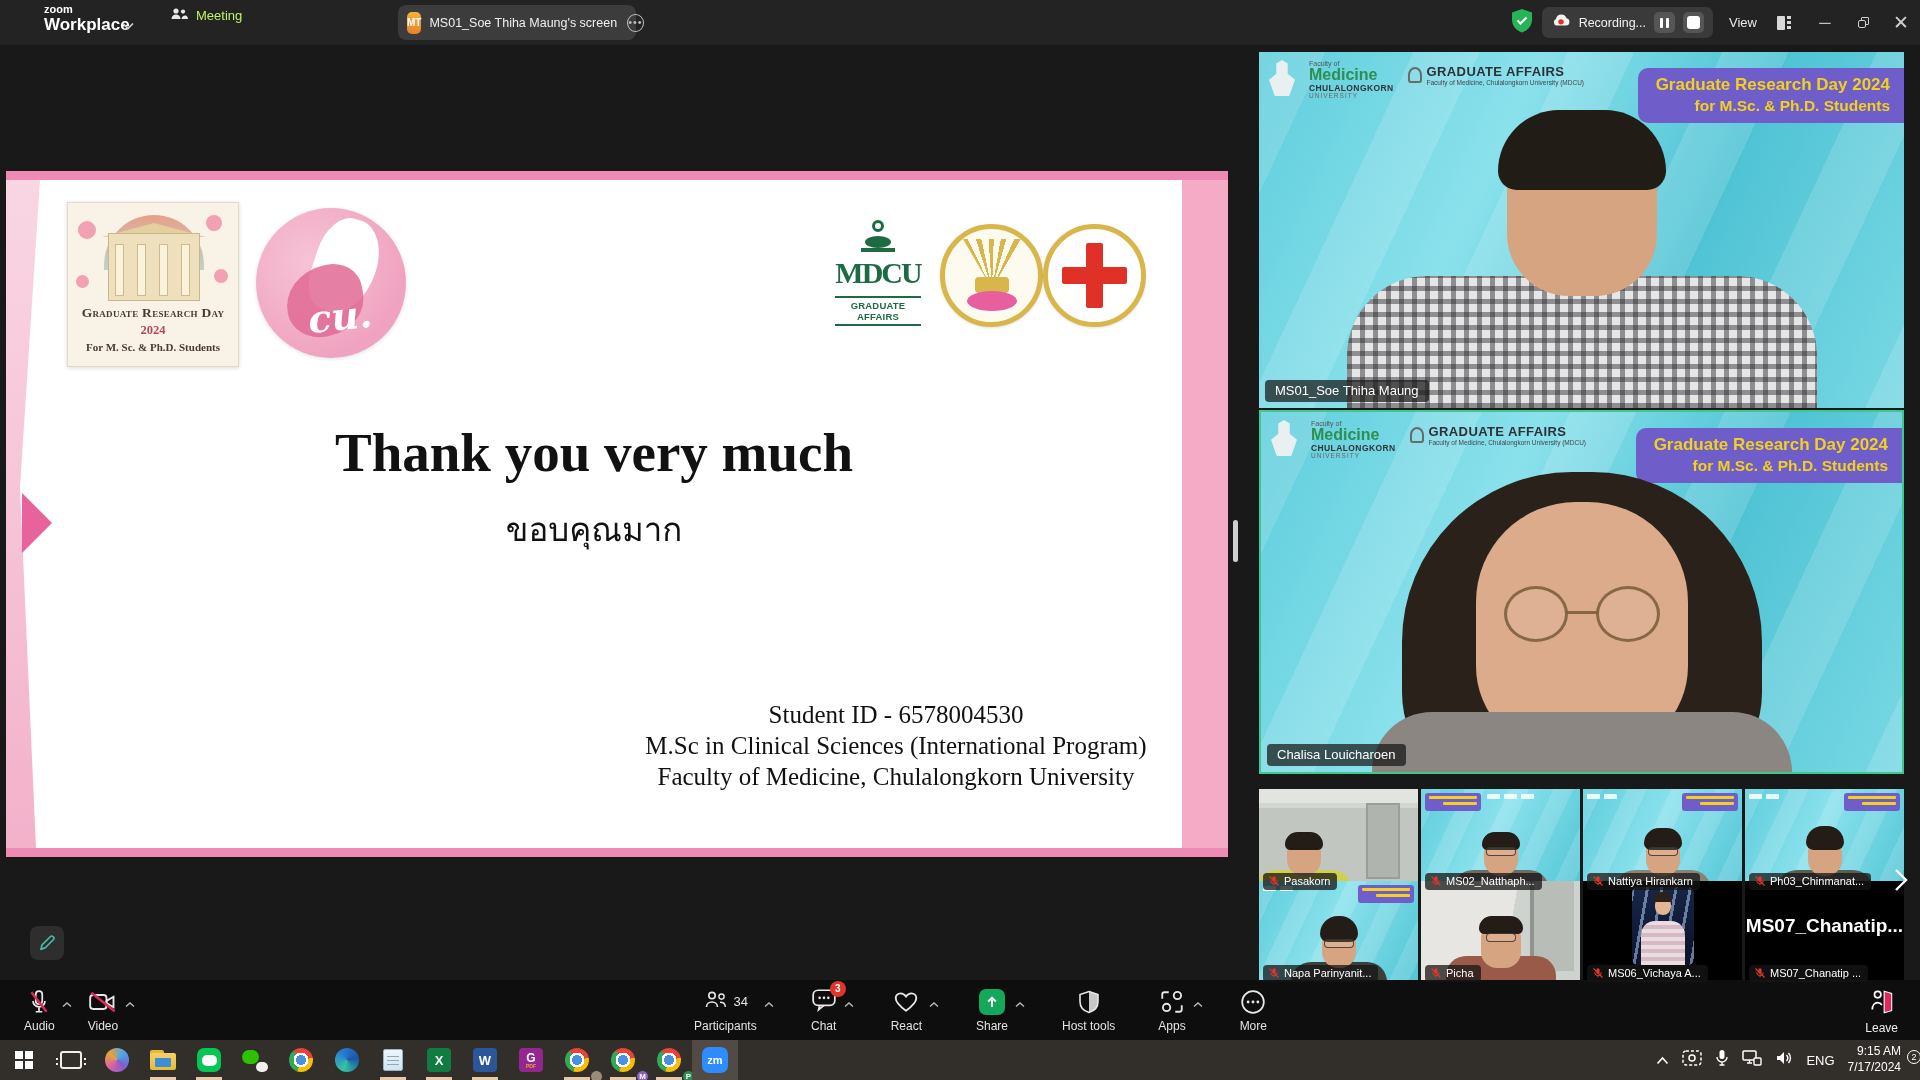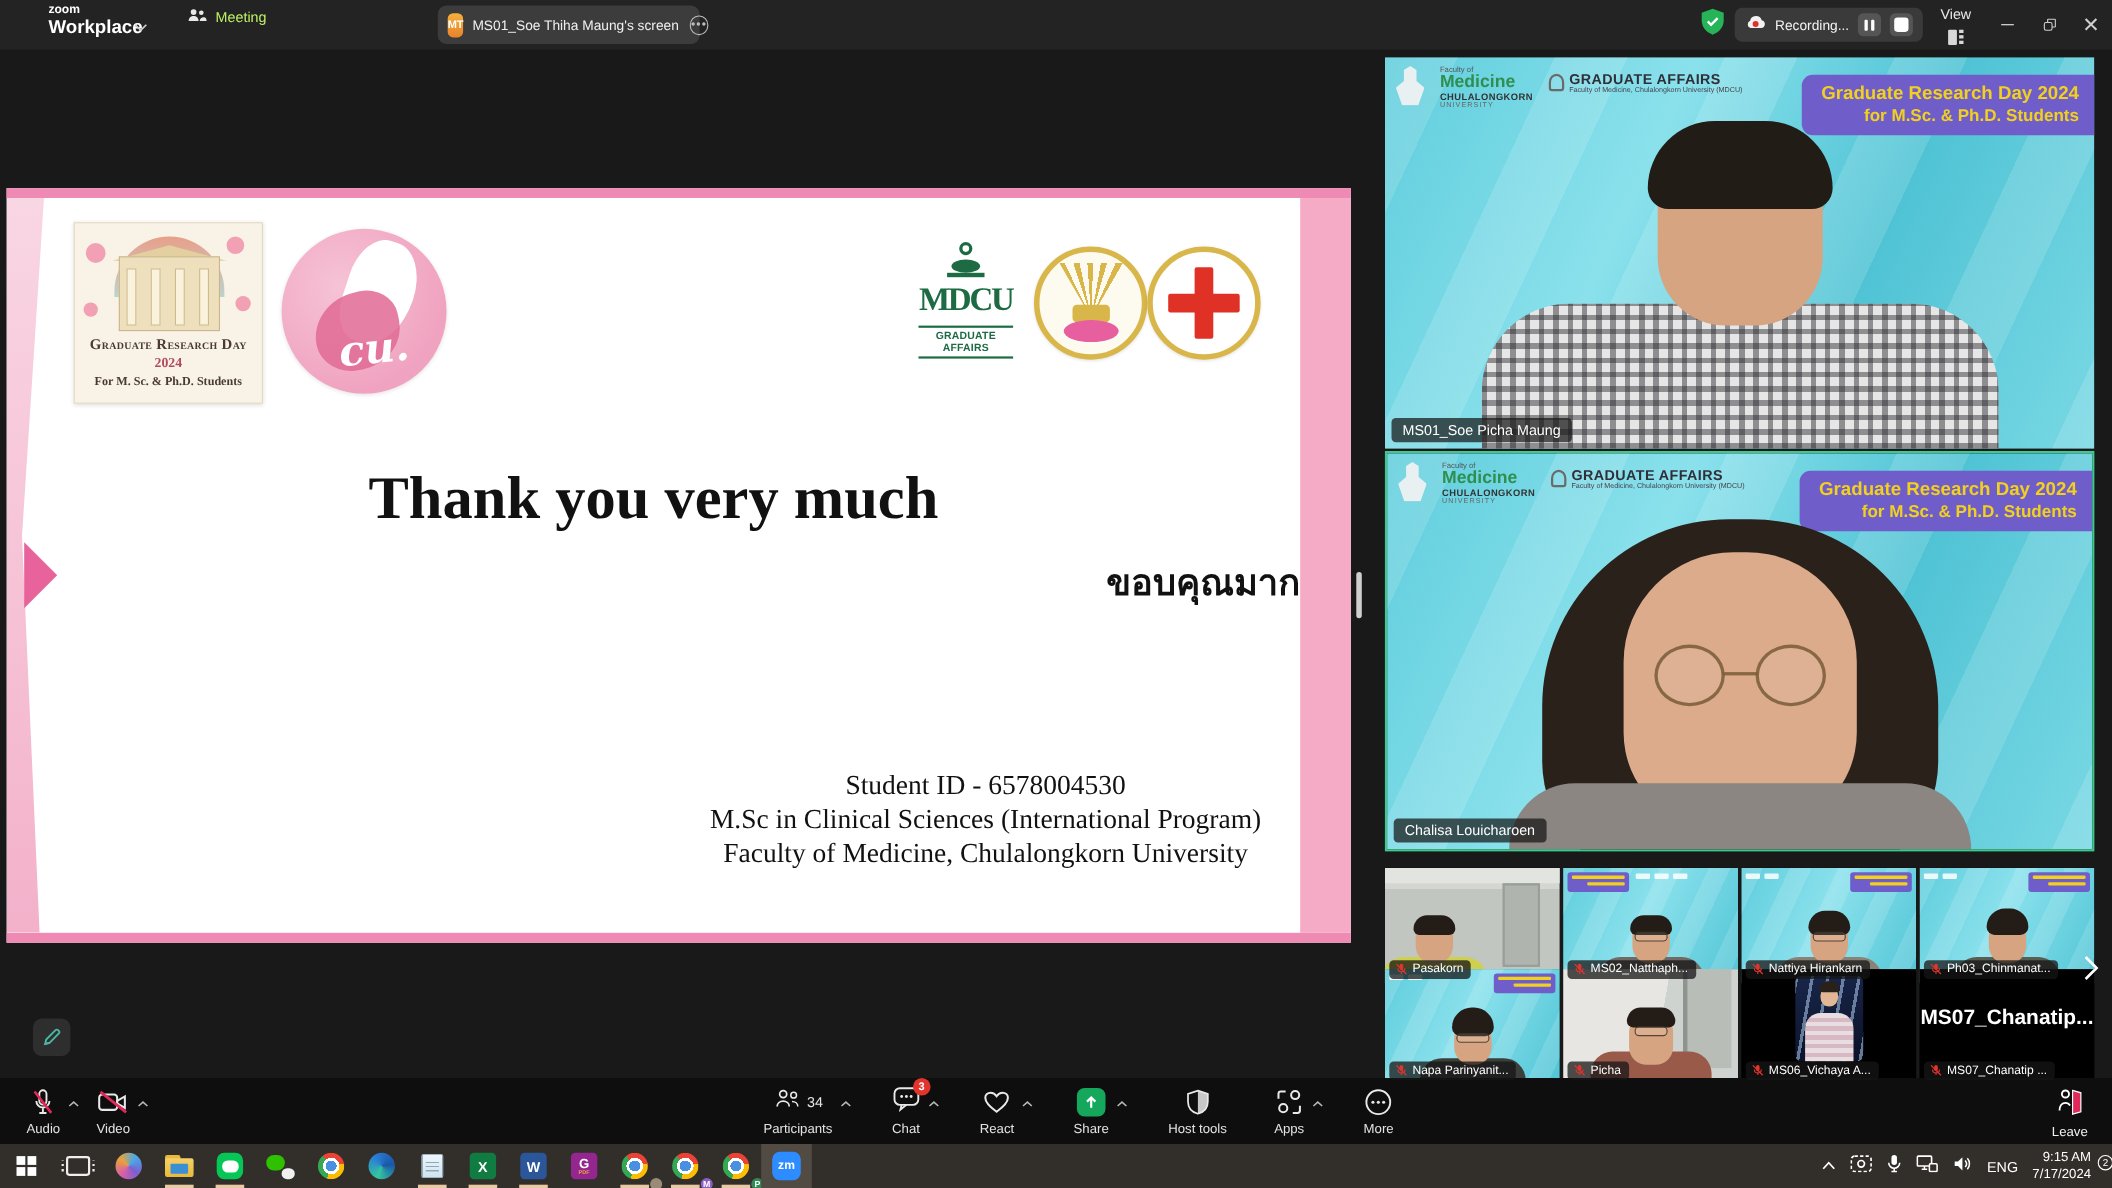--- a/index.html
+++ b/index.html
@@ -23,21 +23,21 @@
   .tab-ellipsis{width:18px;height:18px;border:1.4px solid #bdbdbd;border-radius:50%;color:#bdbdbd;
                 font-size:11px;line-height:15px;text-align:center;letter-spacing:1px;margin-left:2px;}
   .top-right{position:absolute;right:0;top:0;height:45px;display:flex;align-items:center;}
   .rec-pill{display:flex;align-items:center;gap:8px;background:#3a3a3a;border-radius:7px;
             height:31px;padding:0 9px;margin-left:8px;}
   .rec-pill .rtxt{font-size:12.5px;color:#f2f2f2;}
   .sq-btn{width:21px;height:21px;background:#555;border-radius:5px;display:flex;align-items:center;
           justify-content:center;gap:2.5px;}
   .sq-btn .bar{width:3px;height:10px;background:#fff;border-radius:1px;}
   .stop-sq{width:13px;height:13px;background:#fff;border-radius:3px;}
-  .view-btn{display:flex;align-items:center;gap:7px;margin:0 14px 0 16px;font-size:13px;color:#e8e8e8;flex-direction:column;}
+  .view-btn{display:flex;align-items:center;gap:20px;margin:0 14px 0 16px;font-size:13px;color:#e8e8e8;}
   .view-grid{position:relative;width:15px;height:14px;}
   .view-grid .vg1{position:absolute;left:0;top:0;width:8px;height:14px;background:#d8d8d8;border-radius:1px;}
   .view-grid .vg2,.view-grid .vg3,.view-grid .vg4{position:absolute;left:10px;width:4px;height:3px;background:#d8d8d8;}
   .view-grid .vg3{top:5px;} .view-grid .vg4{top:10px;}
   .win-ctl{width:38px;height:45px;display:flex;align-items:center;justify-content:center;color:#cfcfcf;}
   .win-min{font-size:16px;} .win-close{font-size:19px;}
   .win-restore{position:relative;width:11px;height:11px;}
   .win-restore .r1{position:absolute;right:0;top:0;width:8px;height:8px;border:1.3px solid #cfcfcf;border-radius:1px;}
   .win-restore .r2{position:absolute;left:0;bottom:0;width:8px;height:8px;border:1.3px solid #cfcfcf;border-radius:2px;background:#232323;}
 
@@ -87,22 +87,22 @@
   .seal1{left:934px;} .seal2{left:1037px;background:#fff;}
   .seal1 .rays{position:absolute;left:18px;top:10px;width:58px;height:50px;
       background:repeating-conic-gradient(from -60deg at 50% 100%, #d9b64a 0 6deg, #fdfaf0 6deg 14deg);
       clip-path:polygon(50% 100%,0 0,100% 0);}
   .seal1 .pink-el{position:absolute;left:22px;top:62px;width:50px;height:20px;background:#e85fa0;border-radius:50%;}
   .seal1 .gold-base{position:absolute;left:30px;top:48px;width:34px;height:16px;background:#d9b64a;border-radius:4px;}
   .cross-v{position:absolute;left:38px;top:14px;width:17px;height:65px;background:#e03127;border-radius:2px;}
   .cross-h{position:absolute;left:14px;top:38px;width:65px;height:17px;background:#e03127;border-radius:2px;}
   .slide-title{position:absolute;left:0;right:46px;top:250px;text-align:center;
       font-family:"Liberation Serif",serif;font-weight:bold;font-size:55px;color:#111;}
-  .slide-thai{position:absolute;left:0;right:46px;top:332px;text-align:right;
-      font-weight:bold;font-size:33px;color:#111;font-family:"DejaVu Sans",sans-serif;}
+  .slide-thai{position:absolute;left:0;right:46px;top:332px;text-align:center;
+      font-weight:normal;font-size:33px;color:#111;font-family:"DejaVu Sans",sans-serif;}
   .presenter{position:absolute;left:630px;width:520px;top:528px;text-align:center;
       font-family:"Liberation Serif",serif;color:#111;font-size:25px;line-height:31px;}
   .presenter .pname{font-weight:bold;font-size:27px;}
 
   
   #pencil-btn{position:absolute;left:30px;top:926px;width:34px;height:34px;background:#2e2e2e;border-radius:8px;
       display:flex;align-items:center;justify-content:center;}
   #split-handle{position:absolute;left:1233px;top:520px;width:5px;height:42px;background:#cfcfcf;border-radius:3px;}
 
   
@@ -433,21 +433,21 @@
     </div>
     <div class="banner">
       <div class="b1">Graduate Research Day 2024</div>
       <div class="b2">for M.Sc. &amp; Ph.D. Students</div>
     </div>
     <div class="person man">
       <div class="shoulders"></div>
       <div class="face"></div>
       <div class="hair"></div>
     </div>
-    <div class="name-tag">MS01_Soe Picha Maung</div>
+    <div class="name-tag">MS01_Soe Thiha Maung</div>
   </div>
 
   <div class="tile" id="tile2">
     <div class="vbg"></div>
     <div class="bg-logos">
       <div class="crest"></div>
       <div class="fac-text">
         <div class="f0">Faculty of</div>
         <div class="f1">Medicine</div>
         <div class="f2">CHULALONGKORN</div>

